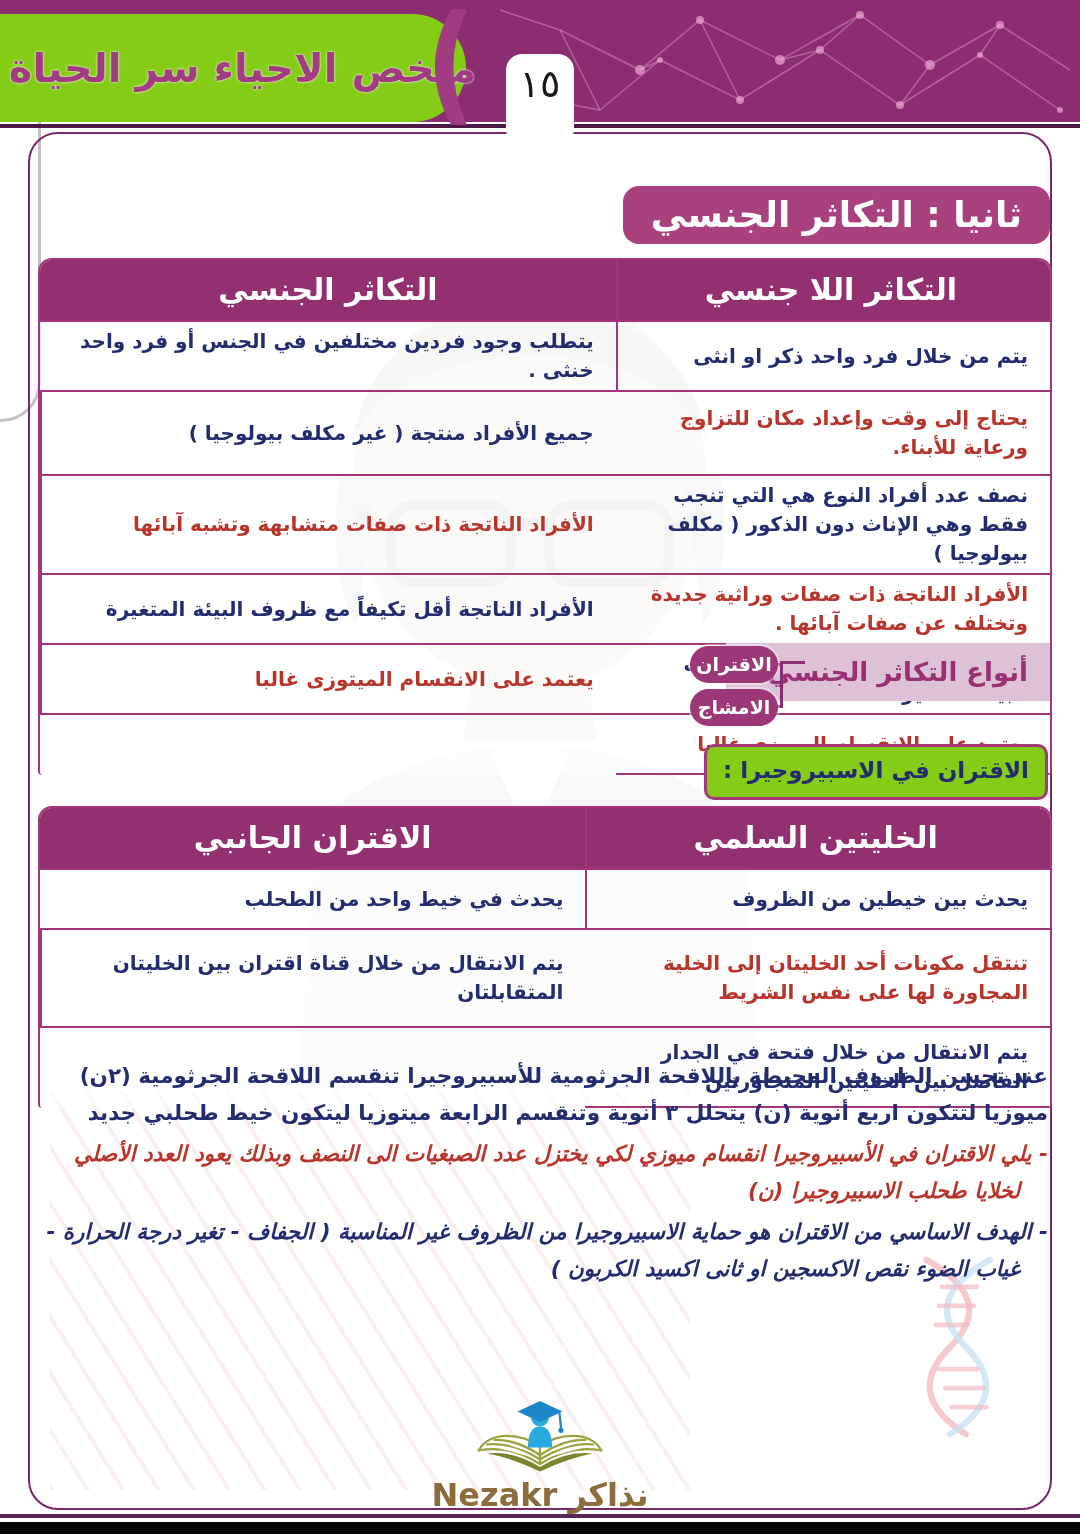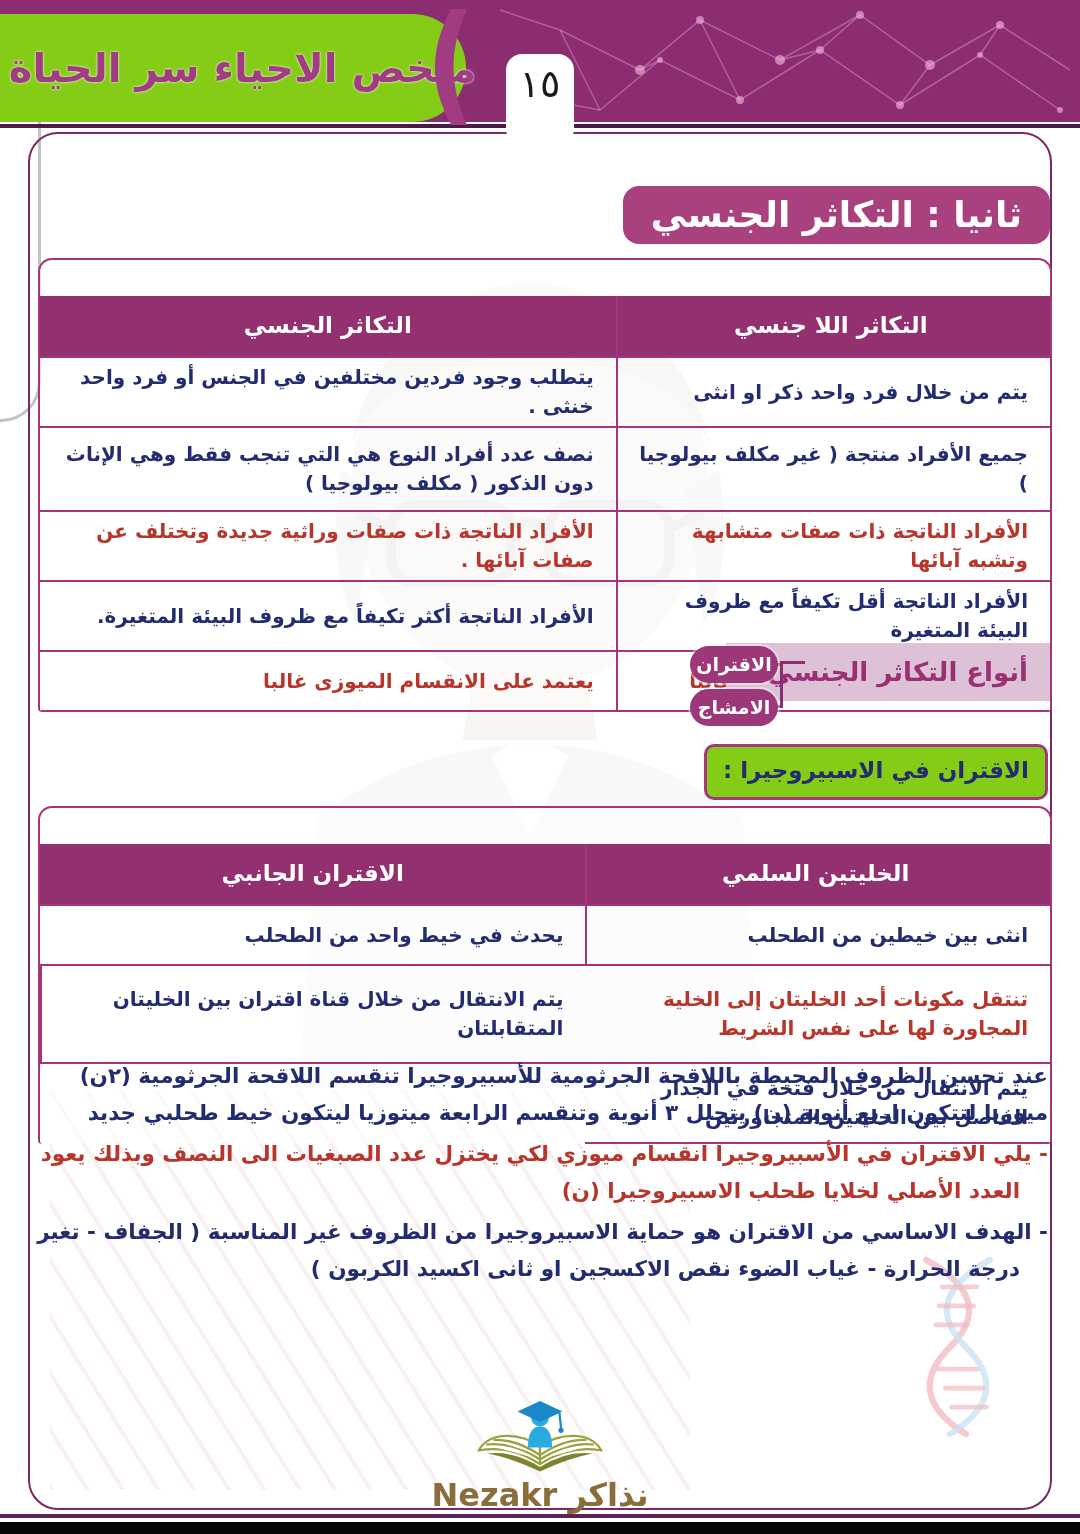--- a/index.html
+++ b/index.html
@@ -75,21 +75,21 @@
   .t1{top:258px;grid-template-columns:43% 57%;}
   .t2{top:806px;grid-template-columns:46% 54%;}
   .cell{
     display:flex;align-items:center;padding:5px 22px;
     border-bottom:2.5px solid #A5357A;font-size:20px;line-height:1.45;
     direction:rtl;text-align:right;
   }
   .cell.col1{border-left:2.5px solid #A5357A;padding-left:16px;}
   .th{
     background:#93306F;color:#ffffff;justify-content:center;text-align:center;
-    font-size:23px;min-height:50px;margin-top:36px;
+    font-size:30px;min-height:50px;
   }
   .navy{color:#232C6E;}
   .red{color:#B8352C;}
   .h44{min-height:44px;} .h54{min-height:54px;} .h72{min-height:72px;}
   .h50{min-height:50px;} .h48{min-height:48px;}
   .h86{min-height:86px;} .h68{min-height:68px;}
 
   
   .types-label{
     right:30px;top:643px;height:58px;line-height:58px;z-index:3;
@@ -110,21 +110,21 @@
 
   .spiro-box{
     right:32px;top:744px;height:50px;line-height:46px;z-index:3;
     background:#84cc16;border:3px solid #A43A7D;border-radius:10px;
     color:#232C6E;font-size:23px;padding:0 16px;direction:rtl;white-space:nowrap;
   }
 
   
   .notes{left:32px;top:1058px;width:1016px;z-index:3;direction:rtl;}
   .note{font-size:21.5px;line-height:1.72;margin:0 0 4px 0;text-align:right;}
-  .note.dash{padding-right:28px;text-indent:-28px;}
+  .note.dash{padding-right:28px;text-indent:-28px;font-style:italic;}
 
   
   .logo-wrap{left:420px;top:1398px;width:240px;z-index:3;text-align:center;}
   .logo-text{color:#8a6d3b;font-size:32px;direction:rtl;margin-top:-4px;}
   .footer-line{left:0;top:1514px;width:1080px;height:4px;background:#5C2355;z-index:4;}
   .footer-black{left:0;top:1522px;width:1080px;height:12px;background:#060606;z-index:4;}
 </style>
 </head>
 <body>
 
@@ -203,20 +203,21 @@
 
 <div class="abs sec-title">ثانيا : التكاثر الجنسي</div>
 
 <div class="abs tbl t1">
   <div class="cell th col1">التكاثر اللا جنسي</div>
   <div class="cell th">التكاثر الجنسي</div>
 
   <div class="cell col1 navy h44">يتم من خلال فرد واحد ذكر او انثى</div>
   <div class="cell navy h44">يتطلب وجود فردين مختلفين في الجنس أو فرد واحد خنثى .</div>
 
+  <div class="cell red h54">يحتاج إلى وقت وإعداد مكان للتزاوج ورعاية للأبناء.</div>
 
   <div class="cell col1 navy h72">جميع الأفراد منتجة ( غير مكلف بيولوجيا )</div>
   <div class="cell navy h72">نصف عدد أفراد النوع هي التي تنجب فقط وهي الإناث دون الذكور ( مكلف بيولوجيا )</div>
 
   <div class="cell col1 red h50">الأفراد الناتجة ذات صفات متشابهة وتشبه آبائها</div>
   <div class="cell red h50">الأفراد الناتجة ذات صفات وراثية جديدة وتختلف عن صفات آبائها .</div>
 
   <div class="cell col1 navy h54">الأفراد الناتجة أقل تكيفاً مع ظروف البيئة المتغيرة</div>
   <div class="cell navy h54">الأفراد الناتجة أكثر تكيفاً مع ظروف البيئة المتغيرة.</div>
 
@@ -231,21 +232,21 @@
 <div class="abs conn conn-lbl"></div>
 <div class="abs conn conn-a"></div>
 <div class="abs conn conn-b"></div>
 
 <div class="abs spiro-box">الاقتران في الاسبيروجيرا :</div>
 
 <div class="abs tbl t2">
   <div class="cell th col1">الخليتين السلمي</div>
   <div class="cell th">الاقتران الجانبي</div>
 
-  <div class="cell col1 navy h48">انثى بين خيطين من الطحلب</div>
+  <div class="cell col1 navy h48">يحدث بين خيطين من الظروف</div>
   <div class="cell navy h48">يحدث في خيط واحد من الطحلب</div>
 
   <div class="cell red h86">تنتقل مكونات أحد الخليتان إلى الخلية المجاورة لها على نفس الشريط</div>
 
   <div class="cell col1 navy h68">يتم الانتقال من خلال قناة اقتران بين الخليتان المتقابلتان</div>
   <div class="cell navy h68">يتم الانتقال من خلال فتحة في الجدار الفاصل بين الخليتين المتجاورتين</div>
 </div>
 
 <div class="abs notes">
   <p class="note navy">عند تحسن الظروف المحيطة باللاقحة الجرثومية للأسبيروجيرا تنقسم اللاقحة الجرثومية (٢ن) ميوزيا لتتكون اربع أنوية (ن) يتحلل ٣ أنوية وتنقسم الرابعة ميتوزيا ليتكون خيط طحلبي جديد</p>

